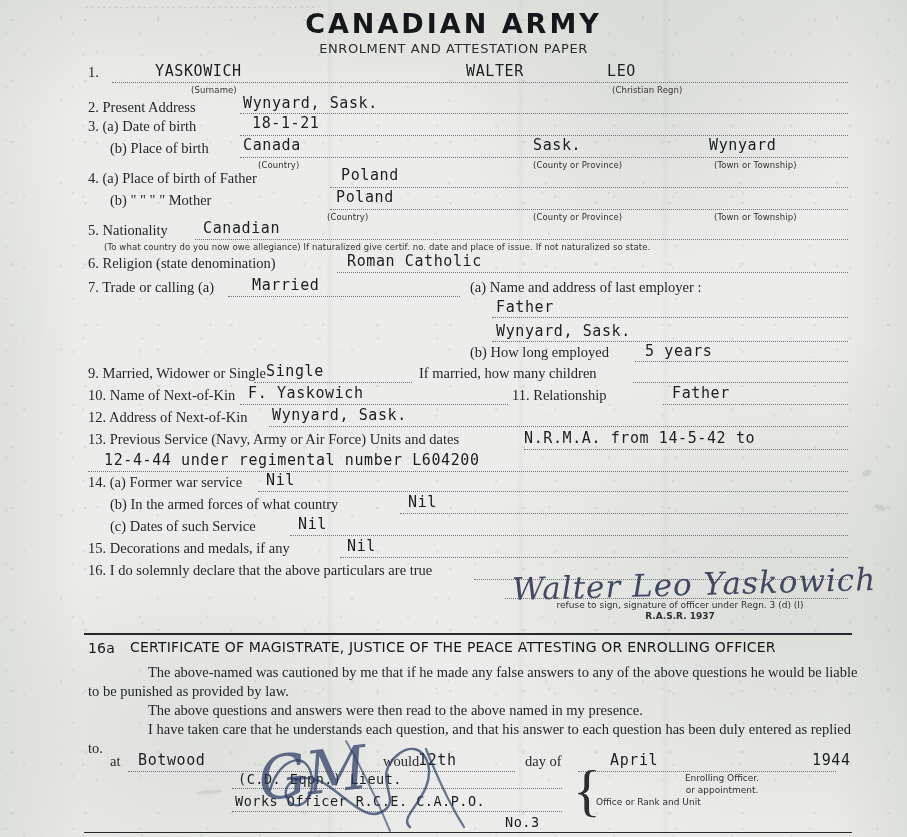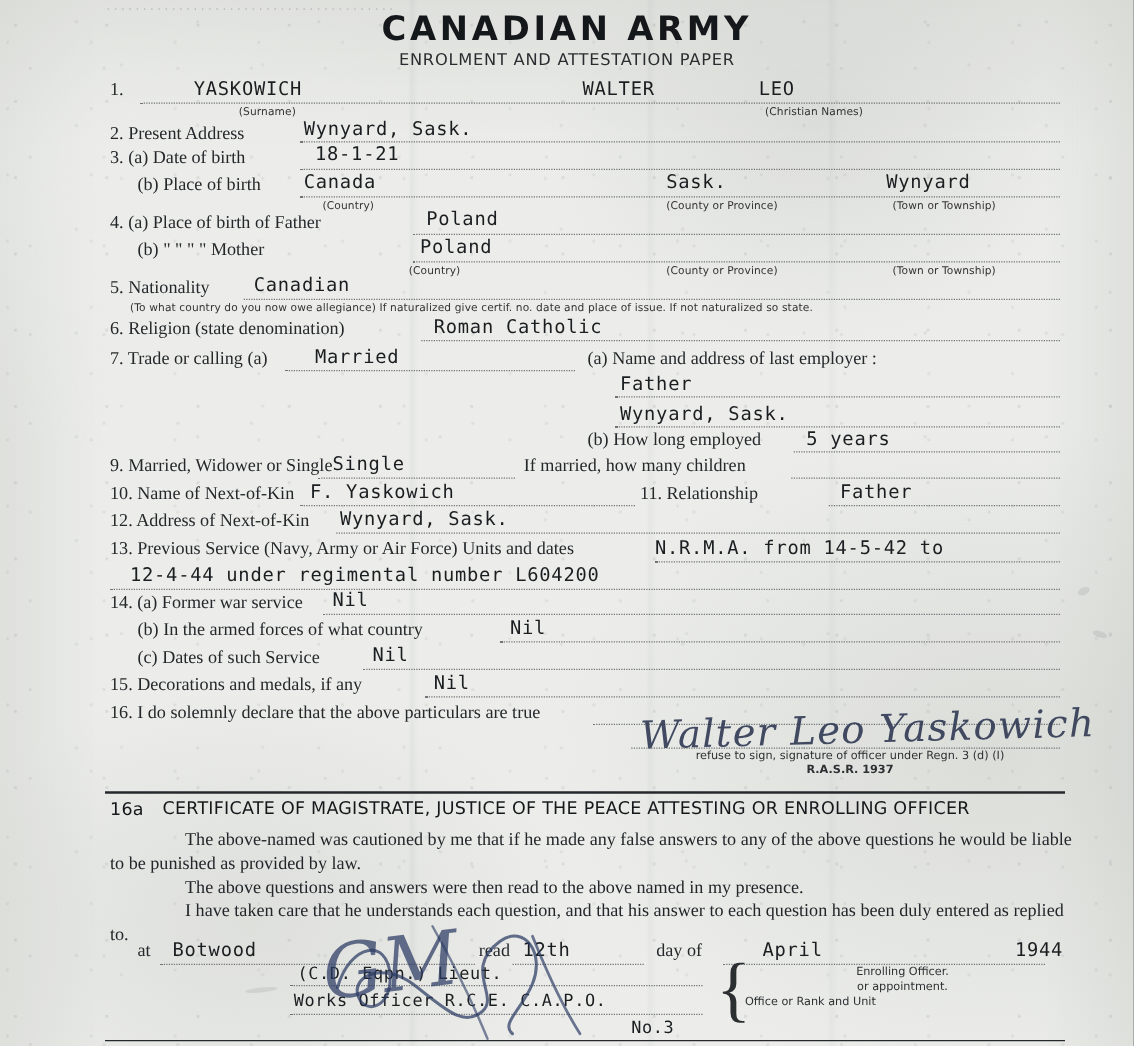--- a/index.html
+++ b/index.html
@@ -201,21 +201,21 @@
 
     <div class="title">CANADIAN ARMY</div>
     <div class="subtitle">ENROLMENT AND ATTESTATION PAPER</div>
 
     <div class="abs lbl num" style="left:88px; top:64px;">1.</div>
     <div class="dots" style="left:112px; top:82px; width:736px;"></div>
     <div class="abs tw" style="left:155px; top:62px;">YASKOWICH</div>
     <div class="abs tw" style="left:466px; top:62px;">WALTER</div>
     <div class="abs tw" style="left:607px; top:62px;">LEO</div>
     <div class="abs tiny" style="left:191px; top:85px;">(Surname)</div>
-    <div class="abs tiny" style="left:612px; top:85px;">(Christian Names)</div>
+    <div class="abs tiny" style="left:612px; top:85px;">(Christian Regn)</div>
 
     <div class="abs lbl" style="left:88px; top:99px;">
       <span>2.</span>
       <span>Present Address</span>
     </div>
     <div class="dots" style="left:240px; top:113px; width:608px;"></div>
     <div class="abs tw" style="left:243px; top:94px;">Wynyard, Sask.</div>
 
     <div class="abs lbl" style="left:88px; top:118px;">
       <span>3.</span>
@@ -362,21 +362,21 @@
     <div class="abs cert-head" style="left:130px; top:639px;">CERTIFICATE OF MAGISTRATE, JUSTICE OF THE PEACE ATTESTING OR ENROLLING OFFICER</div>
 
     <div class="cert-body" style="left:88px; top:663px; width:770px; text-indent:60px;">The above-named was cautioned by me that if he made any false answers to any of the above questions he would be liable to be punished as provided by law.</div>
     <div class="cert-body" style="left:88px; top:701px; width:770px; text-indent:60px;">The above questions and answers were then read to the above named in my presence.</div>
     <div class="cert-body" style="left:88px; top:720px; width:770px; text-indent:60px;">I have taken care that he understands each question, and that his answer to each question has been duly entered as replied to.</div>
 
     <div class="abs lbl" style="left:110px; top:753px;">at</div>
     <div class="dots" style="left:128px; top:771px; width:252px;"></div>
     <div class="abs tw" style="left:138px; top:751px;">Botwood</div>
 
-    <div class="abs lbl" style="left:383px; top:753px;">read</div>
+    <div class="abs lbl" style="left:383px; top:753px;">would</div>
     <div class="dots" style="left:410px; top:771px; width:105px;"></div>
     <div class="abs tw" style="left:418px; top:751px;">12th</div>
 
     <div class="abs lbl" style="left:525px; top:753px;">day of</div>
     <div class="dots" style="left:578px; top:771px; width:258px;"></div>
     <div class="abs tw" style="left:610px; top:751px;">April</div>
     <div class="abs tw" style="left:812px; top:751px;">1944</div>
 
     <div class="dots" style="left:232px; top:788px; width:330px;"></div>
     <div class="abs tw-sm" style="left:238px; top:771px;">(C.D. Eqpn.) Lieut.</div>

